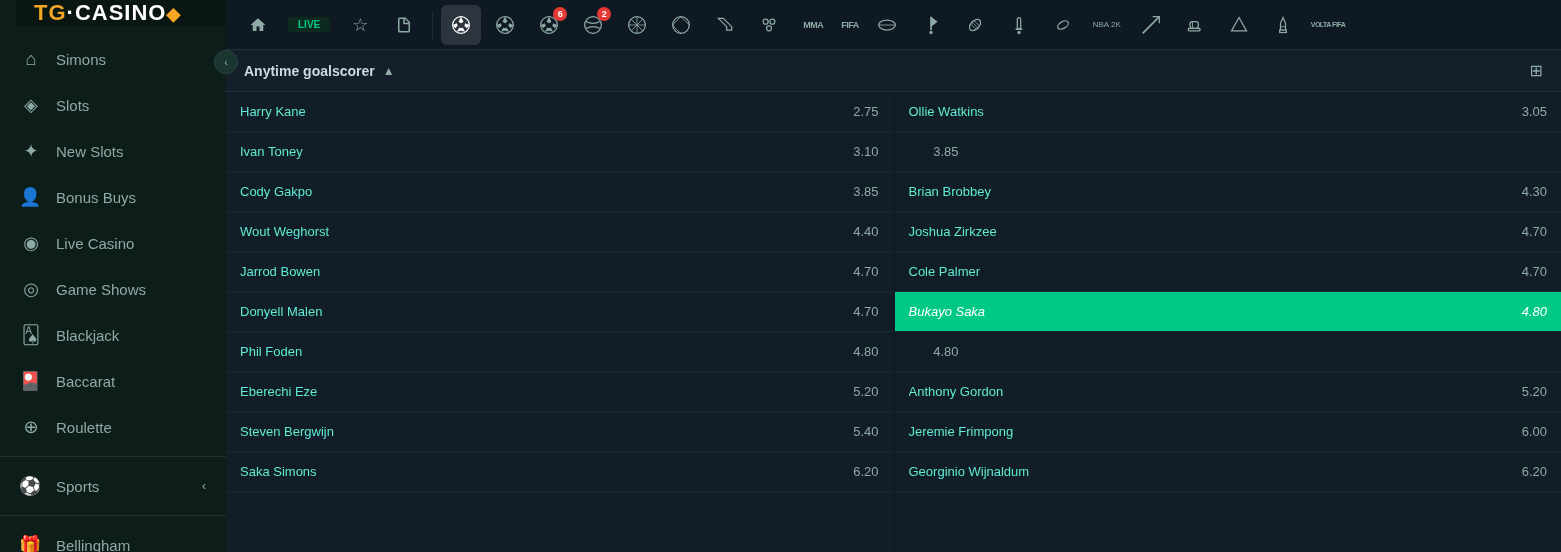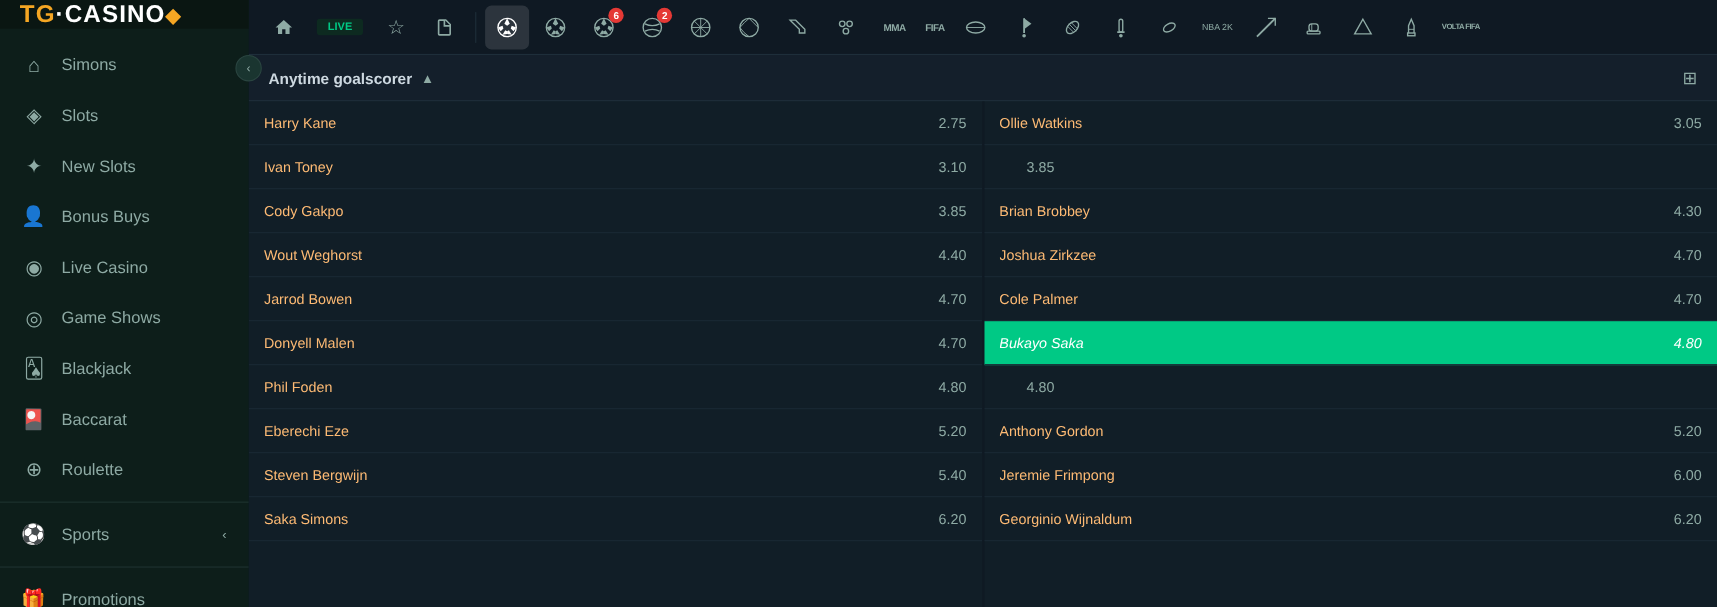--- a/index.html
+++ b/index.html
@@ -23,20 +23,21 @@
       padding-top: 0;
       position: relative;
     }
 
     .logo-area {
       height: 50px;
       display: flex;
       align-items: center;
       padding: 0 18px;
       background: #0a1612;
+      margin-left: 16px;
     }
 
     .logo-text {
       font-size: 22px;
       font-weight: 900;
       color: #f5a623;
       letter-spacing: 1px;
     }
 
     .logo-dot {
@@ -239,21 +240,21 @@
     }
 
     .odds-row.highlighted .player-name,
     .odds-row.highlighted .odds-value {
       color: #fff;
     }
 
     .player-name {
       flex: 1;
       font-size: 13px;
-      color: #fdba74;
+      color: #5eead4;
       white-space: nowrap;
       overflow: hidden;
       text-overflow: ellipsis;
     }
 
     .odds-value {
       font-size: 13px;
       color: #8eaaa4;
       text-align: right;
       min-width: 50px;
@@ -337,21 +338,21 @@
     </div>
     <hr class="nav-divider">
     <div class="nav-item has-arrow">
       <span class="nav-icon">⚽</span>
       <span>Sports</span>
       <span class="arrow-icon">‹</span>
     </div>
     <hr class="nav-divider">
     <div class="nav-item">
       <span class="nav-icon">🎁</span>
-      <span>Promotions</span>
+      <span>Bellingham</span>
     </div>
   </nav>
 </div>
 
 <div class="main-content">
   <div class="sport-icons-bar">
 
     <div class="sport-icon-btn">
       <svg width="18" height="18" viewBox="0 0 24 24" fill="currentColor">
           <path d="M10 20v-6h4v6h5v-8h3L12 3 2 12h3v8z"></path>

